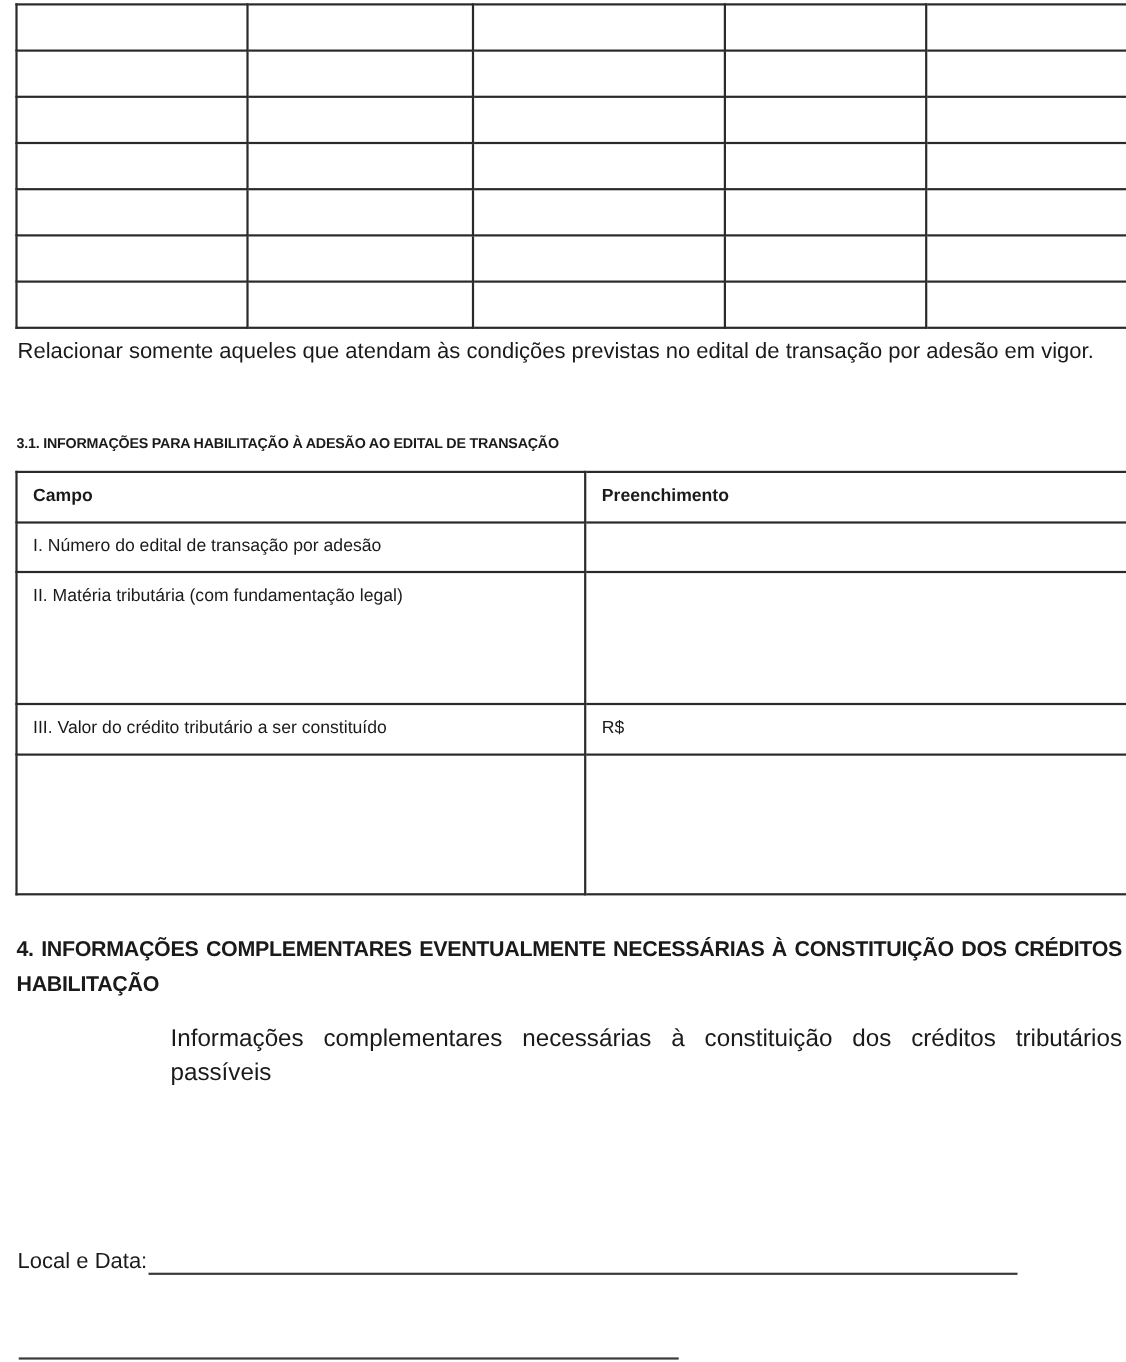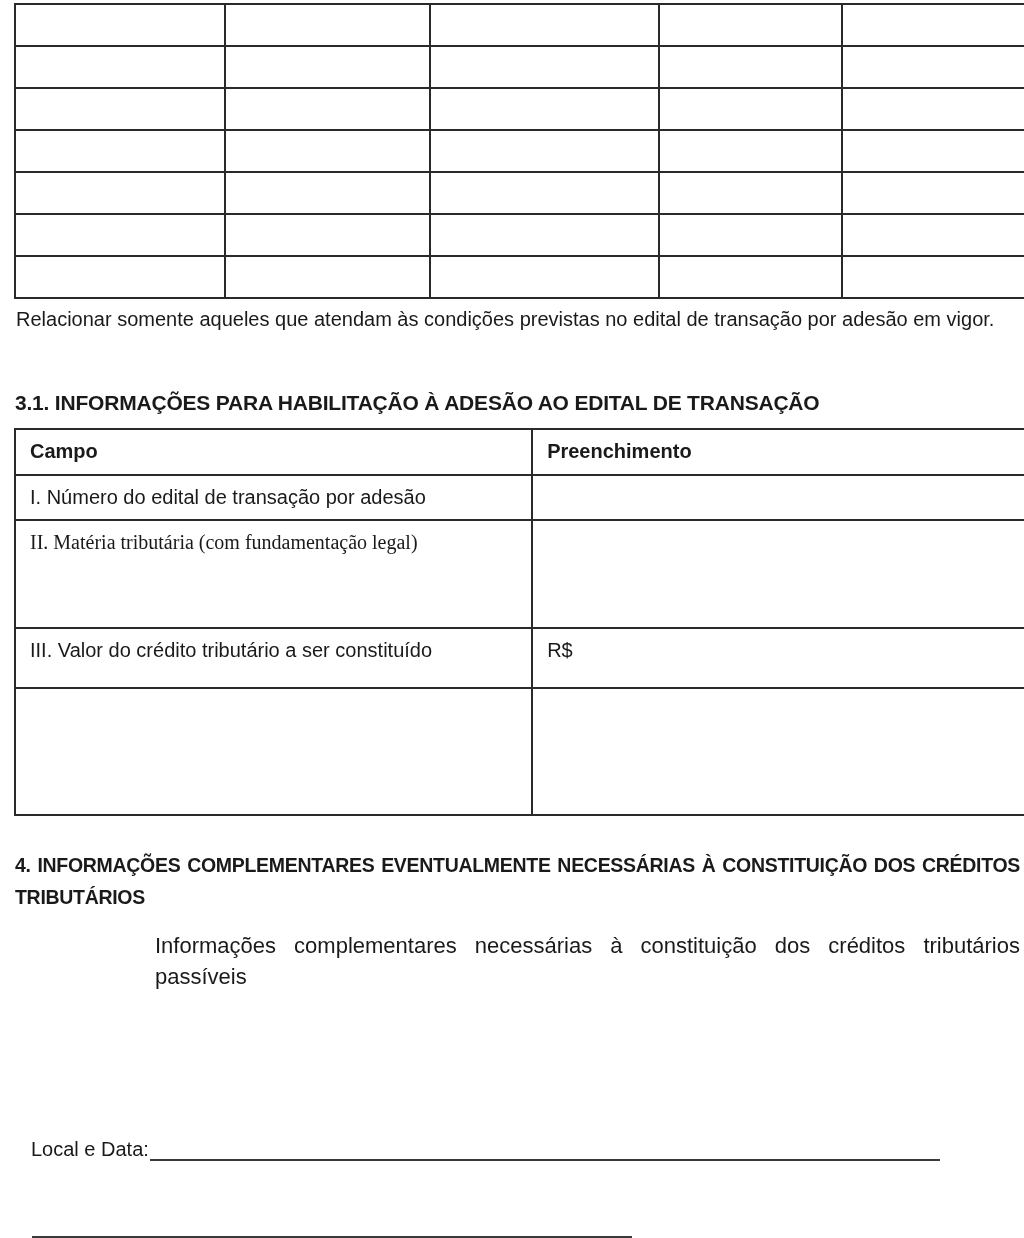--- a/index.html
+++ b/index.html
@@ -34,44 +34,44 @@
   .note {
     margin: 8px 0 0 2px;
     font-size: 20px;
     line-height: 24px;
     font-weight: normal;
   }
 
   
   .sec-title {
     margin: 60px 0 0 1px;
-    font-size: 21px;
+    font-size: 13px;
     font-weight: bold;
     letter-spacing: -0.2px;
     line-height: 24px;
   }
   table.form-table {
     width: 1016px;
     margin-top: 13px;
     border-collapse: collapse;
     table-layout: fixed;
   }
   table.form-table col.c1 { width: 51%; }
   table.form-table col.c2 { width: 49%; }
   table.form-table td {
     border: 2px solid #2a2a2a;
     vertical-align: top;
     padding: 8px 10px 4px 14px;
-    font-size: 20px;
+    font-size: 16px;
     line-height: 26px;
   }
   tr.r-header td { height: 46px; font-weight: bold; }
   tr.r-i td      { height: 45px; }
-  tr.r-ii td     { height: 108px; font-family: Liberation Serif, serif; }
-  tr.r-iii td    { height: 60px; }
+  tr.r-ii td     { height: 120px; }
+  tr.r-iii td    { height: 46px; }
   tr.r-empty td  { height: 127px; }
 
   
   .h4-title {
     margin: 33px 0 0 1px;
     font-size: 19.5px;
     font-weight: bold;
     letter-spacing: -0.3px;
     line-height: 32px;
   }
@@ -83,21 +83,21 @@
     margin: 17px 0 0 1px;
     font-size: 22px;
     line-height: 31px;
   }
   .para .p1 { padding-left: 140px; }
 
   
   .sig-row {
     display: flex;
     align-items: flex-end;
-    margin-left: 17px;
+    margin-left: 2px;
     font-size: 20px;
     line-height: 23px;
   }
   .sig-local { margin-top: 146px; }
   .sig-solic { margin-top: 56px; }
   .sig-label { white-space: nowrap; }
   .sig-line {
     display: inline-block;
     border-bottom: 2px solid #3a3a3a;
     height: 21px;
@@ -200,21 +200,21 @@
       </tr>
       <tr class="r-empty">
         <td></td>
         <td></td>
       </tr>
     </tbody>
   </table>
 
   <div class="h4-title">
     <div class="jline">4. INFORMAÇÕES COMPLEMENTARES EVENTUALMENTE NECESSÁRIAS À CONSTITUIÇÃO DOS CRÉDITOS</div>
-    <div>TRIBUTÁRIOS</div>
+    <div>HABILITAÇÃO</div>
   </div>
 
   <div class="para">
     <div class="p1 jline">Informações complementares necessárias à constituição dos créditos tributários passíveis</div>
   </div>
 
   <div class="sig-row sig-local">
     <span class="sig-label">Local e Data:</span>
     <span class="sig-line line-local"></span>
   </div>

